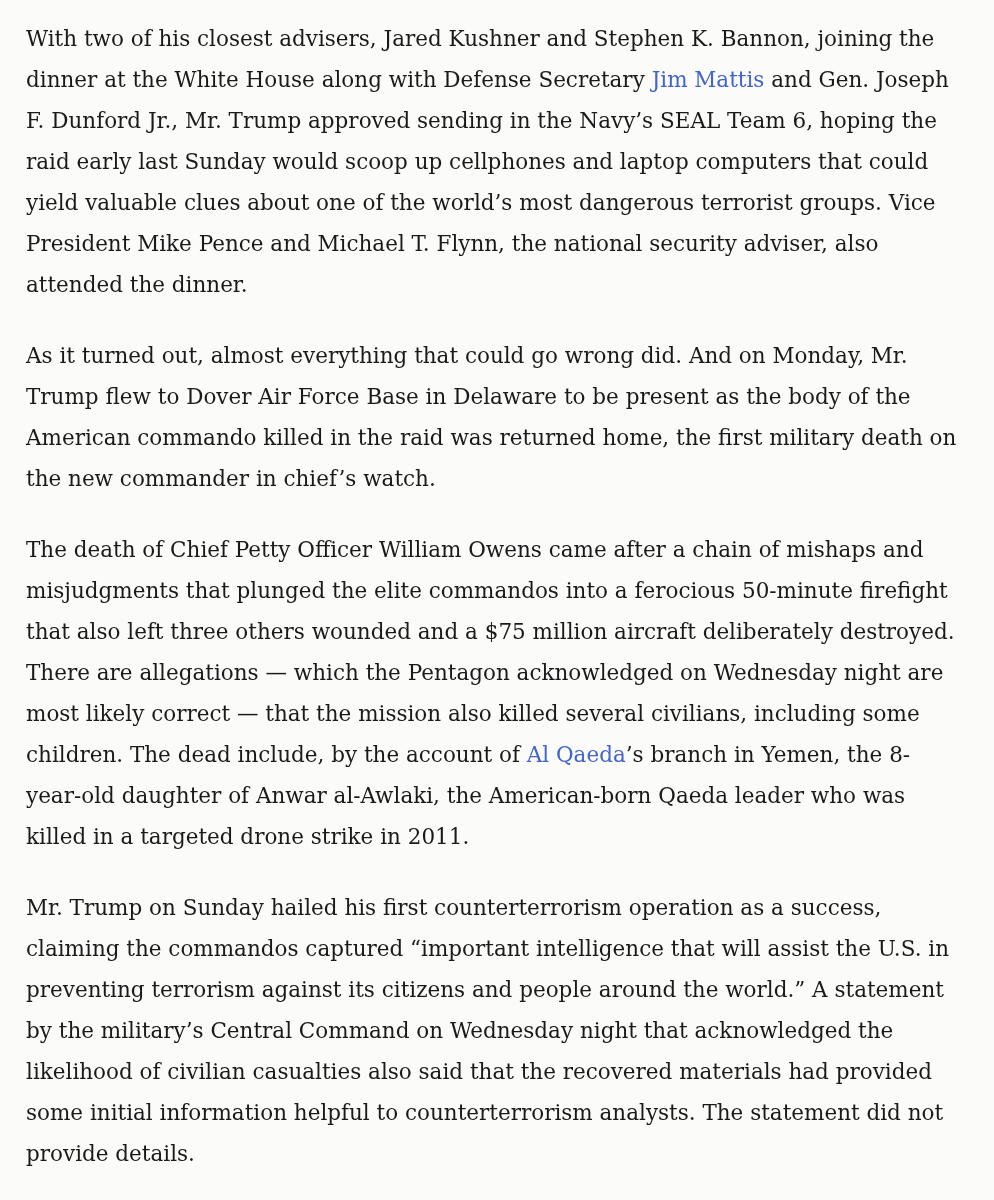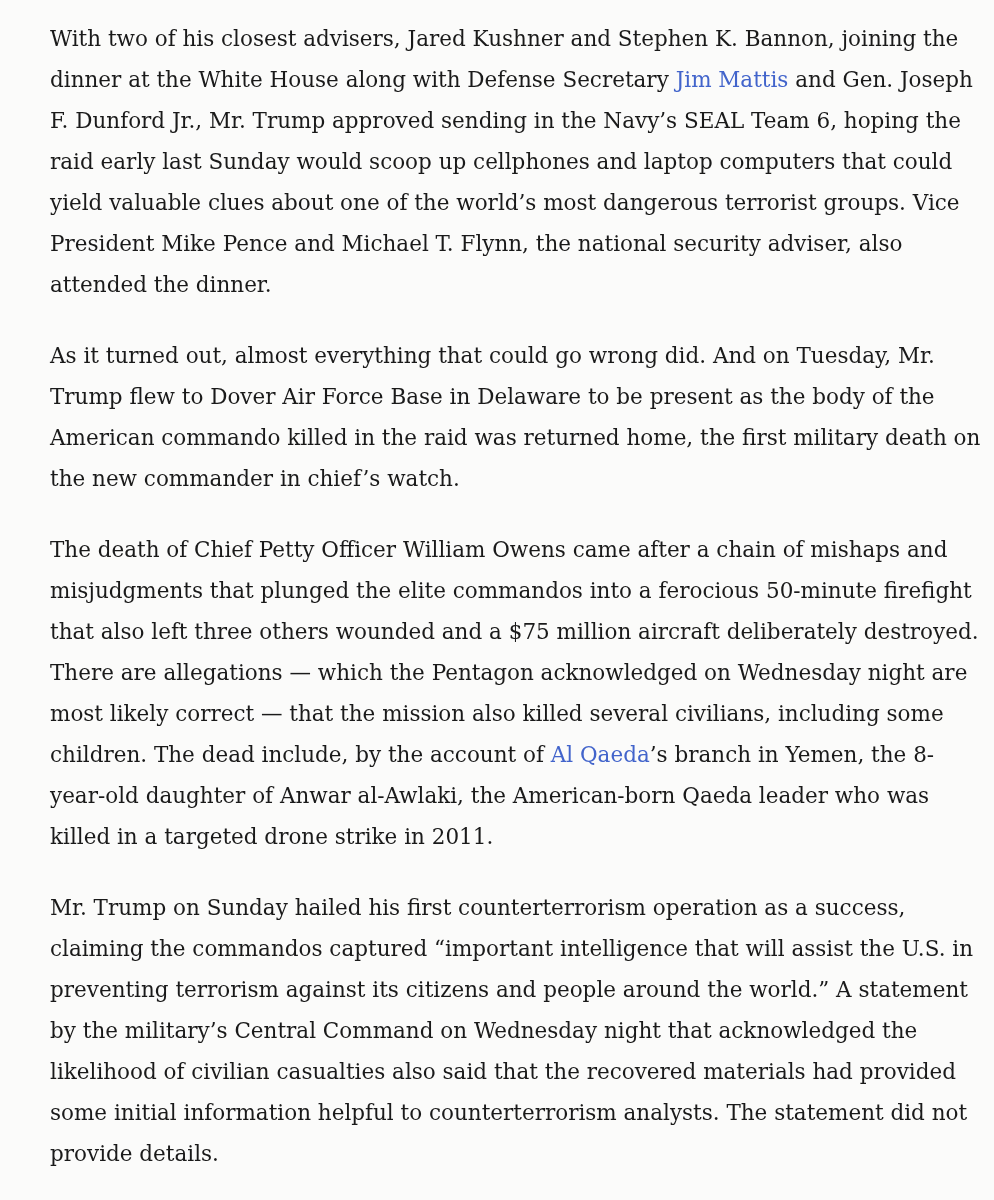--- a/index.html
+++ b/index.html
@@ -7,21 +7,20 @@
     --text_color: #1a1a1a;
     --link_color: #4264cb;
   }
   * { margin: 0; padding: 0; box-sizing: border-box; }
   html, body { background: var(--background); }
   .screen {
     width: 994px;
     height: 1200px;
     overflow: hidden;
     background: var(--background);
-    padding-left: 24px;
   }
   .article {
     padding: 18px 28px 0 26px;
     width: 994px;
   }
   .article p {
     font-family: "DejaVu Serif", "Liberation Serif", serif;
     font-size: 21.5px;
     line-height: 41px;
     color: var(--text_color);
@@ -37,20 +36,20 @@
   }
 </style>
 </head>
 <body>
 
 <div class="screen">
   <main class="article">
 
     <p><span>With two of his closest advisers, Jared Kushner and Stephen K. Bannon, joining the dinner at the White House along with Defense Secretary </span><a class="inline-link">Jim Mattis</a><span> and Gen. Joseph F. Dunford Jr., Mr. Trump approved sending in the Navy’s SEAL Team 6, hoping the raid early last Sunday would scoop up cellphones and laptop computers that could yield valuable clues about one of the world’s most dangerous terrorist groups. Vice President Mike Pence and Michael T. Flynn, the national security adviser, also attended the dinner.</span></p>
 
-    <p>As it turned out, almost everything that could go wrong did. And on Tuesday, Mr. Trump flew to Dover Air Force Base in Delaware to be present as the body of the American commando killed in the raid was returned home, the first military death on the new commander in chief’s watch.</p>
+    <p>As it turned out, almost everything that could go wrong did. And on Monday, Mr. Trump flew to Dover Air Force Base in Delaware to be present as the body of the American commando killed in the raid was returned home, the first military death on the new commander in chief’s watch.</p>
 
     <p><span>The death of Chief Petty Officer William Owens came after a chain of mishaps and misjudgments that plunged the elite commandos into a ferocious 50-minute firefight that also left three others wounded and a $75 million aircraft deliberately destroyed. There are allegations — which the Pentagon acknowledged on Wednesday night are most likely correct — that the mission also killed several civilians, including some children. The dead include, by the account of </span><a class="inline-link">Al Qaeda</a><span>’s branch in Yemen, the 8-year-old daughter of Anwar al-Awlaki, the American-born Qaeda leader who was killed in a targeted drone strike in 2011.</span></p>
 
     <p>Mr. Trump on Sunday hailed his first counterterrorism operation as a success, claiming the commandos captured “important intelligence that will assist the U.S. in preventing terrorism against its citizens and people around the world.” A statement by the military’s Central Command on Wednesday night that acknowledged the likelihood of civilian casualties also said that the recovered materials had provided some initial information helpful to counterterrorism analysts. The statement did not provide details.</p>
 
   </main>
 </div>
 
 </body></html>

